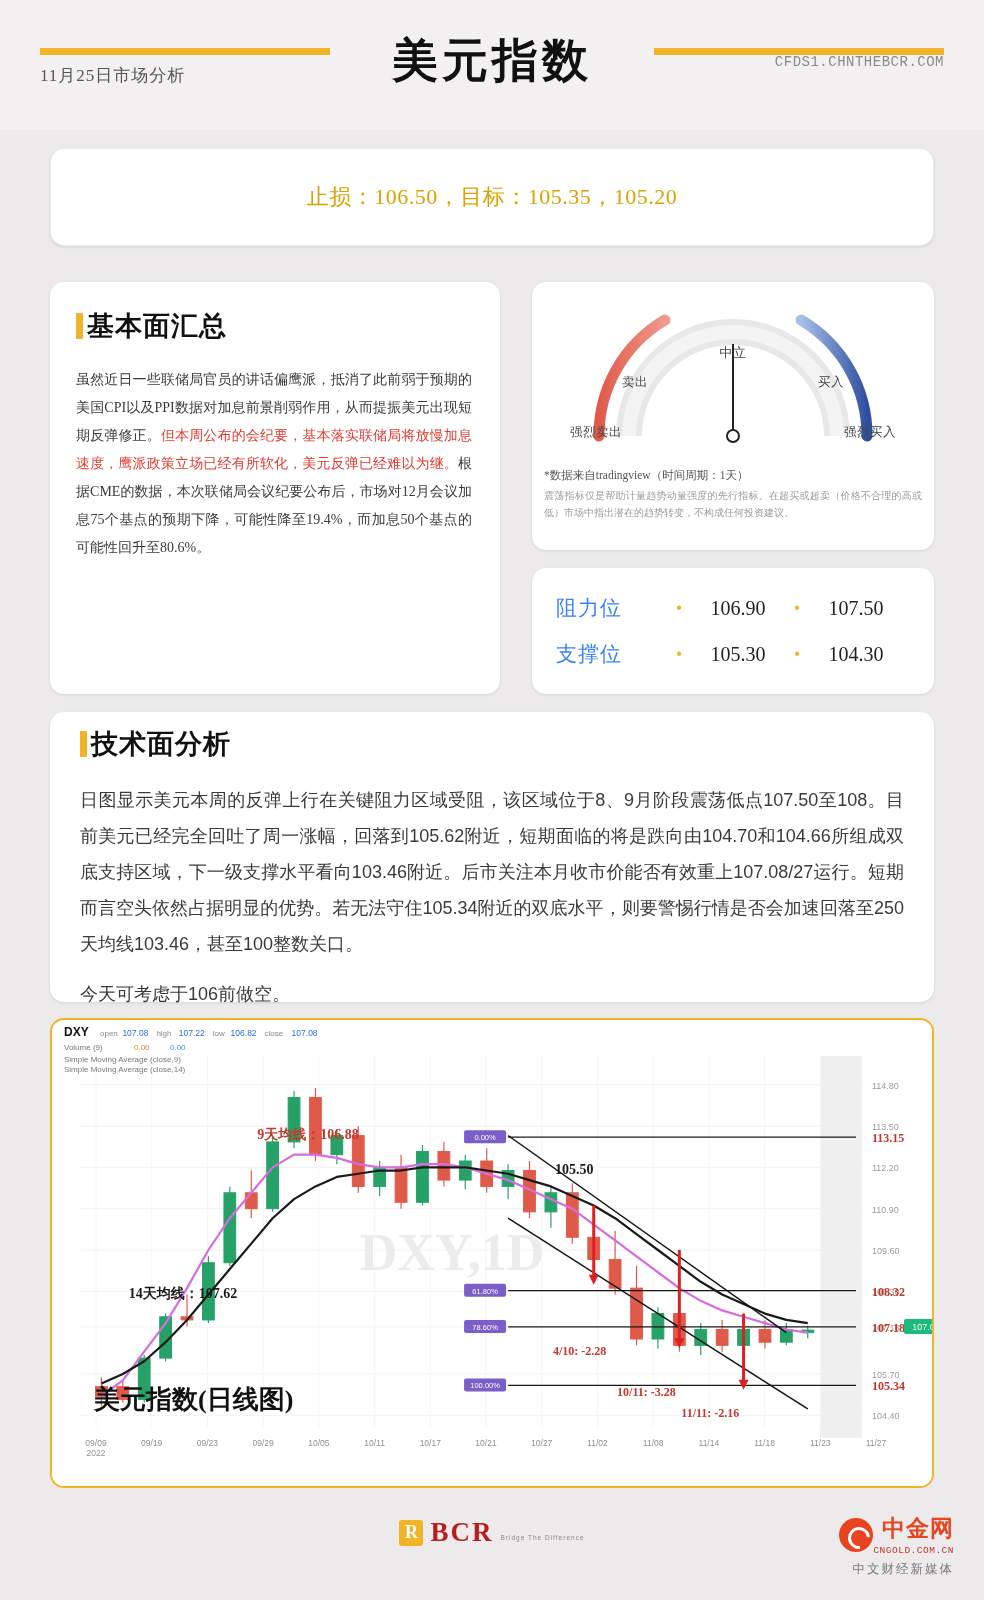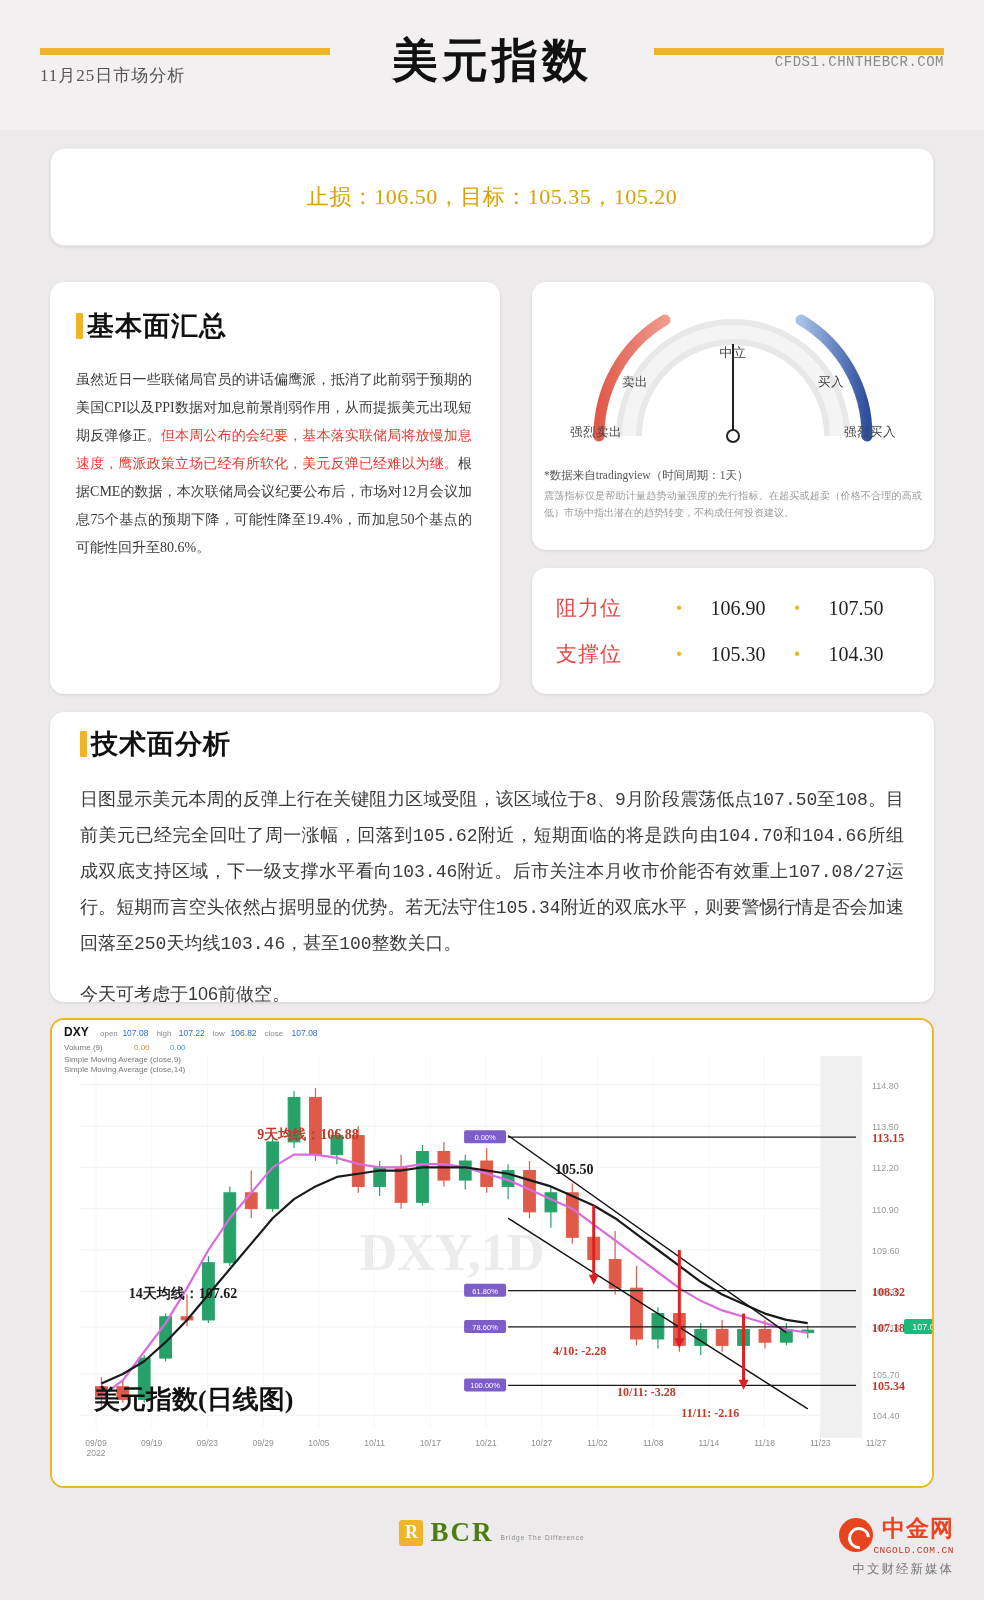--- a/index.html
+++ b/index.html
@@ -122,35 +122,35 @@
   
   .levels {
     position:absolute; left:532px; top:568px; width:402px; height:126px;
     padding:20px 24px;
     display:flex; flex-direction:column; justify-content:center; gap:18px;
   }
   .lv-row { display:flex; align-items:center; }
   .lv-name {
     width:110px;
     font-family:Liberation Serif, serif;
-    font-size:21px; color:#ef4444; letter-spacing:1px;
+    font-size:21px; color:#3b82f6; letter-spacing:1px;
   }
   .lv-dot { color:#f0b429; font-size:16px; width:26px; text-align:center; }
   .lv-val {
     font-family:"Liberation Serif", serif;
     font-size:20px; color:#222; width:92px; text-align:center;
   }
   
   .tech {
     position:absolute; left:50px; top:712px; width:884px; height:290px;
     padding:14px 30px;
   }
   .tech-body {
     margin-top:20px;
-    font-family:Liberation Mono, monospace;
+    font-family:Liberation Sans, sans-serif;
     font-size:18px; line-height:2.0; color:#3a3a3a; text-align:justify;
   }
   .tech-body2 {
     margin-top:20px;
     font-family:Liberation Sans, sans-serif;
     font-size:18px; color:#3a3a3a;
   }
   
   .chartcard {
     position:absolute; left:50px; top:1018px; width:884px; height:470px;
@@ -166,21 +166,21 @@
     display:inline-flex; align-items:center; gap:7px;
   }
   .bcr .mark {
     width:24px; height:26px; background:#f0b429; border-radius:3px;
     color:#fff; font-weight:bold; font-size:18px;
     display:flex; align-items:center; justify-content:center;
     font-family:"Liberation Serif", serif;
   }
   .bcr .word {
     font-family:"Liberation Serif", serif;
-    font-weight:bold; font-size:27px; letter-spacing:2px; color:#4d7c0f;
+    font-weight:bold; font-size:27px; letter-spacing:2px; color:#b91c1c;
   }
   .bcr .tag {
     font-size:6.5px; letter-spacing:1px; color:#8a8a8a; margin-top:10px;
   }
   .footer-right {
     position:absolute; right:30px; bottom:22px; text-align:right;
   }
   .cngold-row { display:flex; align-items:center; justify-content:flex-end; }
   .cngold-logo {
     width:34px; height:34px; border-radius:50%;

